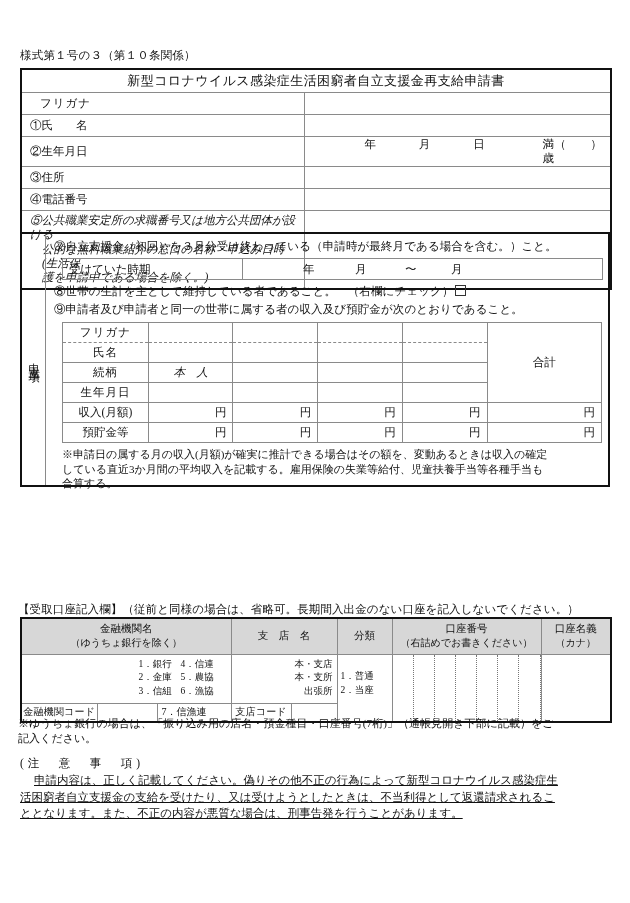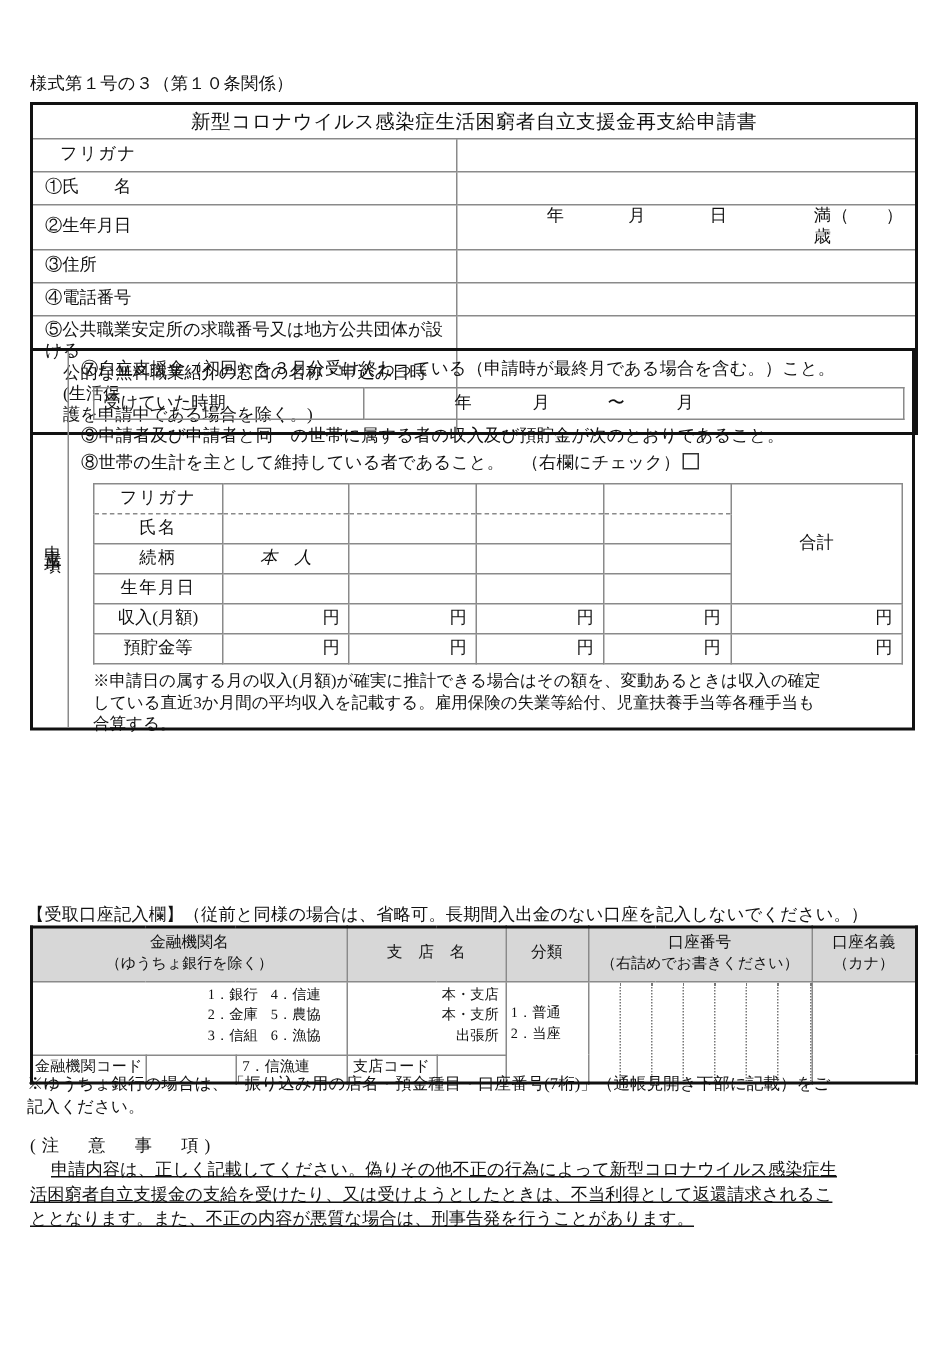--- a/index.html
+++ b/index.html
@@ -83,20 +83,21 @@
   .dob-line span { display: inline-block; }
   .s-year { width: 58px; text-align: left; }
   .s-month { width: 58px; text-align: left; }
   .s-day { width: 74px; text-align: left; }
   .s-age { text-align: left; }
 
   .multi-lbl {
     padding: 2px 4px 3px 8px !important;
     line-height: 1.45;
     font-size: 11.5px;
+    font-style: italic;
   }
   .multi-lbl .ln2 { padding-left: 12px; display: block; }
 
   
   #decl-block {
     position: absolute;
     left: 20px;
     top: 232px;
     width: 590px;
     height: 255px;
@@ -399,22 +400,22 @@
                 <span class="p-year">年</span>
                 <span class="p-m1">月</span>
                 <span class="p-tilde">〜</span>
                 <span class="p-m2">月</span>
               </div>
             </td>
           </tr>
         </tbody>
       </table>
 
+      <div class="decl-line"><span>⑧世帯の生計を主として維持している者であること。　（右欄にチェック）</span><span class="check-box"></span></div>
       <div class="decl-line">⑨申請者及び申請者と同一の世帯に属する者の収入及び預貯金が次のとおりであること。</div>
-      <div class="decl-line"><span>⑧世帯の生計を主として維持している者であること。　（右欄にチェック）</span><span class="check-box"></span></div>
 
       <table class="grid" id="income-tbl">
         <colgroup>
           <col style="width:78px">
             <col style="width:77px">
             <col style="width:77px">
           <col style="width:77px">
             <col style="width:77px">
             <col style="width:104px">
         </colgroup>

